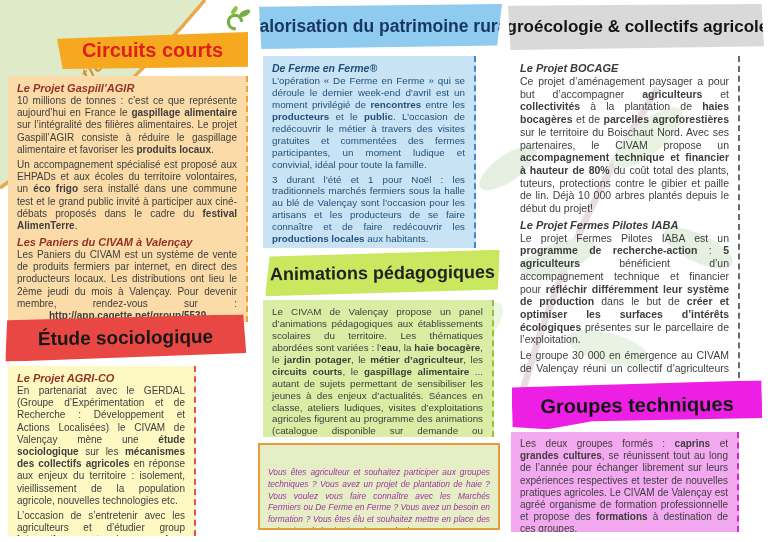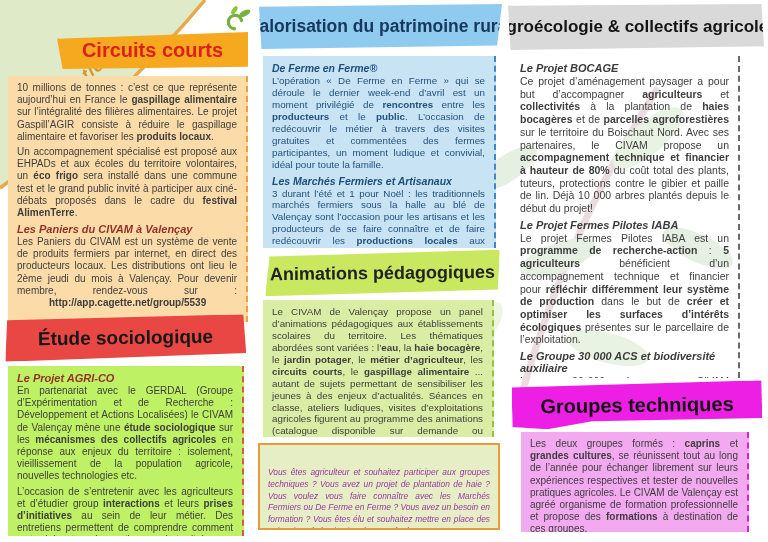--- a/index.html
+++ b/index.html
@@ -31,28 +31,28 @@
             clip-path:polygon(2% 10%,100% 0,99% 90%,0 100%);}
   .hdr-agro{left:508px;top:4px;width:256px;height:46px;background:#D9D9D9;
             color:#141414;font-size:17px;clip-path:polygon(0 4%,99% 0,100% 92%,1% 100%);}
   .hdr-group{left:512px;top:382px;width:250px;height:46px;background:#EE1FE5;
              color:#141414;font-size:20px;transform:rotate(-0.8deg);
              clip-path:polygon(0 8%,100% 0,100% 82%,32% 84%,14% 100%,0 94%);}
 
   
   .box{position:absolute;z-index:1;overflow:hidden;padding:6px 9px;box-sizing:border-box;}
   .box-l1{left:8px;top:76px;width:240px;height:246px;background:#FBDCA9;border-right:2px dashed #F0A13C;}
-  .box-l2{left:8px;top:366px;width:236px;height:170px;background:#bef264;border-right:2px dashed #E2524D;}
-  .box-m1{left:263px;top:56px;width:233px;height:192px;background:#C7E3F4;border-right:2px dashed #3F88C5;}
+  .box-l2{left:8px;top:366px;width:188px;height:170px;background:#fef9c3;border-right:2px dashed #E2524D;}
+  .box-m1{left:263px;top:56px;width:213px;height:192px;background:#C7E3F4;border-right:2px dashed #3F88C5;}
   .box-m2{left:263px;top:300px;width:231px;height:137px;background:#DAEDA4;border-right:2px dashed #94C13F;}
   .box-contact{left:258px;top:443px;width:242px;height:87px;background:#E6EEC6;
                border:2px solid #E79C3C;font-size:8.4px;font-style:italic;
                color:#9C36A0;line-height:1.4;padding:22px 8px;}
   .box-r1{left:511px;top:56px;width:229px;height:322px;background:transparent;border-right:2px dashed #6A6A6A;}
-  .box-r2{left:511px;top:432px;width:228px;height:100px;background:#F2A9EF;border-right:2px dashed #D922CE;margin-left:10px;}
+  .box-r2{left:511px;top:432px;width:228px;height:100px;background:#F2A9EF;border-right:2px dashed #D922CE;}
 
   
   .bh{font-weight:bold;font-style:italic;font-size:11px;margin:4px 0 1px;}
   .bh.first{margin-top:0;}
   .c1h{color:#943126;} .c2h{color:#1F4E79;} .c3h{color:#3B3B3B;}
   .bp{font-size:10px;line-height:1.22;text-align:justify;margin:0 0 3px;color:#3E3E3E;}
   .box-m1 .bp{color:#24527C;font-size:9.8px;}
   .box-m1 .bh{font-size:10.5px;}
   .box-m2 .bp{font-size:9.8px;}
   .box-r1 .bp{font-size:10.5px;line-height:1.21;}
@@ -87,20 +87,21 @@
     <ellipse cx="250" cy="200" rx="38" ry="14" fill="#58A044" transform="rotate(25 250 200)"></ellipse>
     <ellipse cx="160" cy="300" rx="42" ry="15" fill="#6FB14C" transform="rotate(15 160 300)"></ellipse>
     <ellipse cx="35" cy="280" rx="30" ry="12" fill="#8CC63F" transform="rotate(-55 35 280)"></ellipse>
   </svg>
 
   <div class="hdr hdr-circuits">
     <span>Circuits courts</span>
   </div>
 
   <div class="box box-l1">
+    <p class="bh c1h first">Le Projet Gaspill’AGIR</p>
     <p class="bp"><span>10 millions de tonnes : c’est ce que représente aujourd’hui en France le </span><b>gaspillage alimentaire</b><span> sur l’intégralité des filières alimentaires. Le projet Gaspill’AGIR consiste à réduire le gaspillage alimentaire et favoriser les </span><b>produits locaux</b><span>.</span></p>
     <p class="bp"><span>Un accompagnement spécialisé est proposé aux EHPADs et aux écoles du territoire volontaires, un </span><b>éco frigo</b><span> sera installé dans une commune test et le grand public invité à participer aux ciné-débats proposés dans le cadre du </span><b>festival AlimenTerre</b><span>.</span></p>
     <p class="bh c1h">Les Paniers du CIVAM à Valençay</p>
     <p class="bp"><span>Les Paniers du CIVAM est un système de vente de produits fermiers par internet, en direct des producteurs locaux. Les distributions ont lieu le 2ème jeudi du mois à Valençay. Pour devenir membre, rendez-vous sur : </span><b class="seg-link">http://app.cagette.net/group/5539</b></p>
   </div>
 
   <div class="hdr hdr-etude">
     <span>Étude sociologique</span>
   </div>
 
@@ -110,21 +111,20 @@
     <p class="bp"><span>L’occasion de s’entretenir avec les agriculteurs et d’étudier group </span><b>interactions</b><span> et leurs </span><b>prises d’initiatives</b><span> au sein de leur métier. Des entretiens permettent de comprendre comment se traduisent ses innovations sur le territoire.</span></p>
   </div>
 
   <div class="hdr hdr-valor">
     <span>Valorisation du patrimoine rural</span>
   </div>
 
   <div class="box box-m1">
     <p class="bh c2h first">De Ferme en Ferme®</p>
     <p class="bp"><span>L’opération « De Ferme en Ferme » qui se déroule le dernier week-end d’avril est un moment privilégié de </span><b>rencontres</b><span> entre les </span><b>producteurs</b><span> et le </span><b>public</b><span>. L’occasion de redécouvrir le métier à travers des visites gratuites et commentées des fermes participantes, un moment ludique et convivial, idéal pour toute la famille.</span></p>
-    <p class="bh c2h">Les Marchés Fermiers et Artisanaux</p>
     <p class="bp"><span>3 durant l’été et 1 pour Noël : les traditionnels marchés fermiers sous la halle au blé de Valençay sont l’occasion pour les artisans et les producteurs de se faire connaître et de faire redécouvrir les </span><b>productions locales</b><span> aux habitants.</span></p>
   </div>
 
   <div class="hdr hdr-anim">
     <span>Animations pédagogiques</span>
   </div>
 
   <div class="box box-m2">
     <p class="bp"><span>Le CIVAM de Valençay propose un panel d’animations pédagogiques aux établissements scolaires du territoire. Les thématiques abordées sont variées : l’</span><b>eau</b><span>, la </span><b>haie bocagère</b><span>, le </span><b>jardin potager</b><span>, le </span><b>métier d’agriculteur</b><span>, les </span><b>circuits courts</b><span>, le </span><b>gaspillage alimentaire</b><span> ... autant de sujets permettant de sensibiliser les jeunes à des enjeux d’actualités. Séances en classe, ateliers ludiques, visites d’exploitations agricoles figurent au programme des animations (catalogue disponible sur demande ou téléchargeable depuis notre site internet).</span></p>
   </div>
@@ -136,21 +136,20 @@
 
   <div class="hdr hdr-agro">
     <span>Agroécologie &amp; collectifs agricoles</span>
   </div>
 
   <div class="box box-r1">
     <p class="bh c3h first">Le Projet BOCAGE</p>
     <p class="bp"><span>Ce projet d’aménagement paysager a pour but d’accompagner </span><b>agriculteurs</b><span> et </span><b>collectivités</b><span> à la plantation de </span><b>haies bocagères</b><span> et de </span><b>parcelles agroforestières</b><span> sur le territoire du Boischaut Nord. Avec ses partenaires, le CIVAM propose un </span><b>accompagnement technique et financier à hauteur de 80%</b><span> du coût total des plants, tuteurs, protections contre le gibier et paille de lin. Déjà 10 000 arbres plantés depuis le début du projet!</span></p>
     <p class="bh c3h">Le Projet Fermes Pilotes IABA</p>
     <p class="bp"><span>Le projet Fermes Pilotes IABA est un </span><b>programme de recherche-action</b><span> : </span><b>5 agriculteurs</b><span> bénéficient d’un accompagnement technique et financier pour </span><b>réfléchir différemment leur système de production</b><span> dans le but de </span><b>créer et optimiser les surfaces d’intérêts écologiques</b><span> présentes sur le parcellaire de l’exploitation.</span></p>
-    <p class="bh c3h">Le Groupe 30 000 ACS et biodiversité auxiliaire</p>
     <p class="bp"><span>Le groupe 30 000 en émergence au CIVAM de Valençay réuni un collectif d’agriculteurs en </span></p>
   </div>
 
   <div class="hdr hdr-group">
     <span>Groupes techniques</span>
   </div>
 
   <div class="box box-r2">
     <p class="bp"><span>Les deux groupes formés : </span><b>caprins</b><span> et </span><b>grandes cultures</b><span>, se réunissent tout au long de l’année pour échanger librement sur leurs expériences respectives et tester de nouvelles pratiques agricoles. Le CIVAM de Valençay est agréé organisme de formation professionnelle et propose des </span><b>formations</b><span> à destination de ces groupes.</span></p>
   </div>

